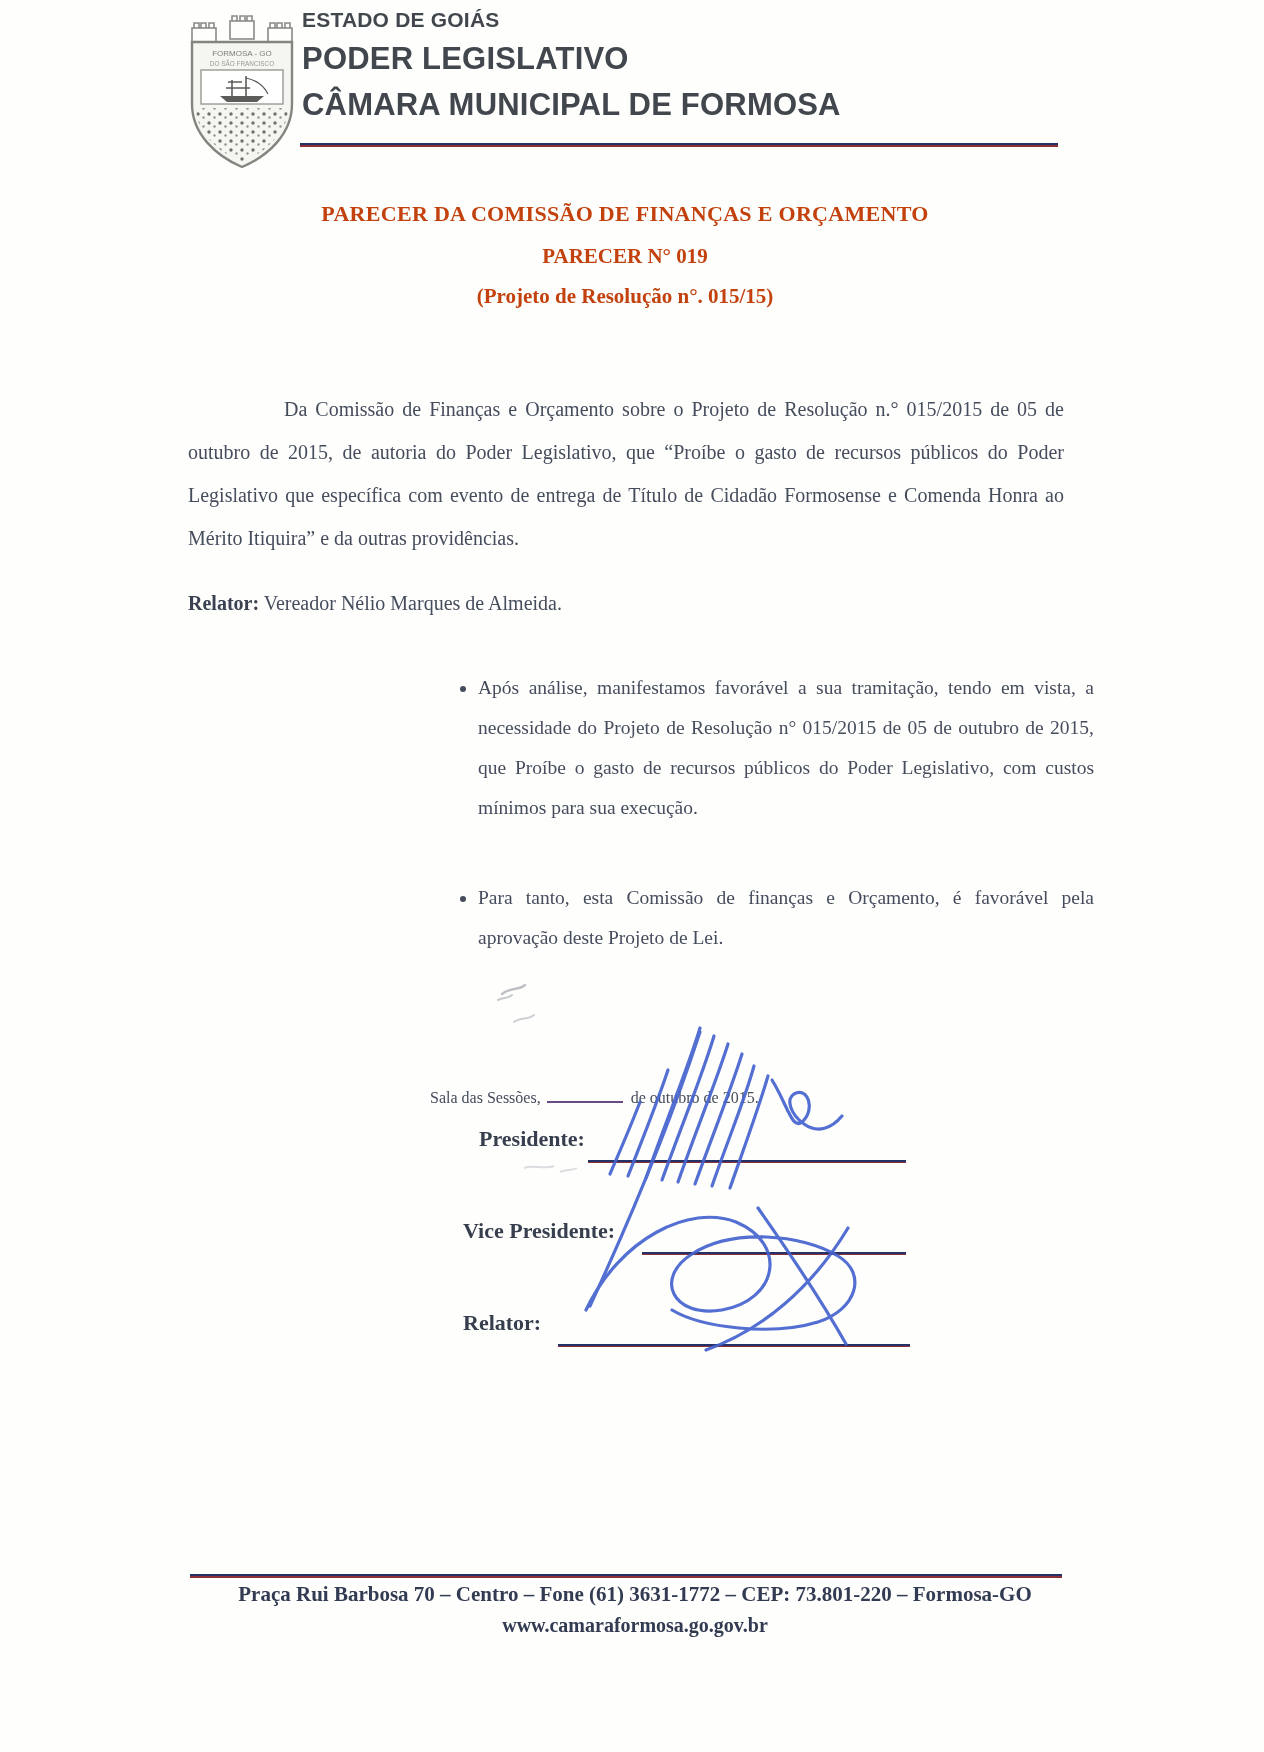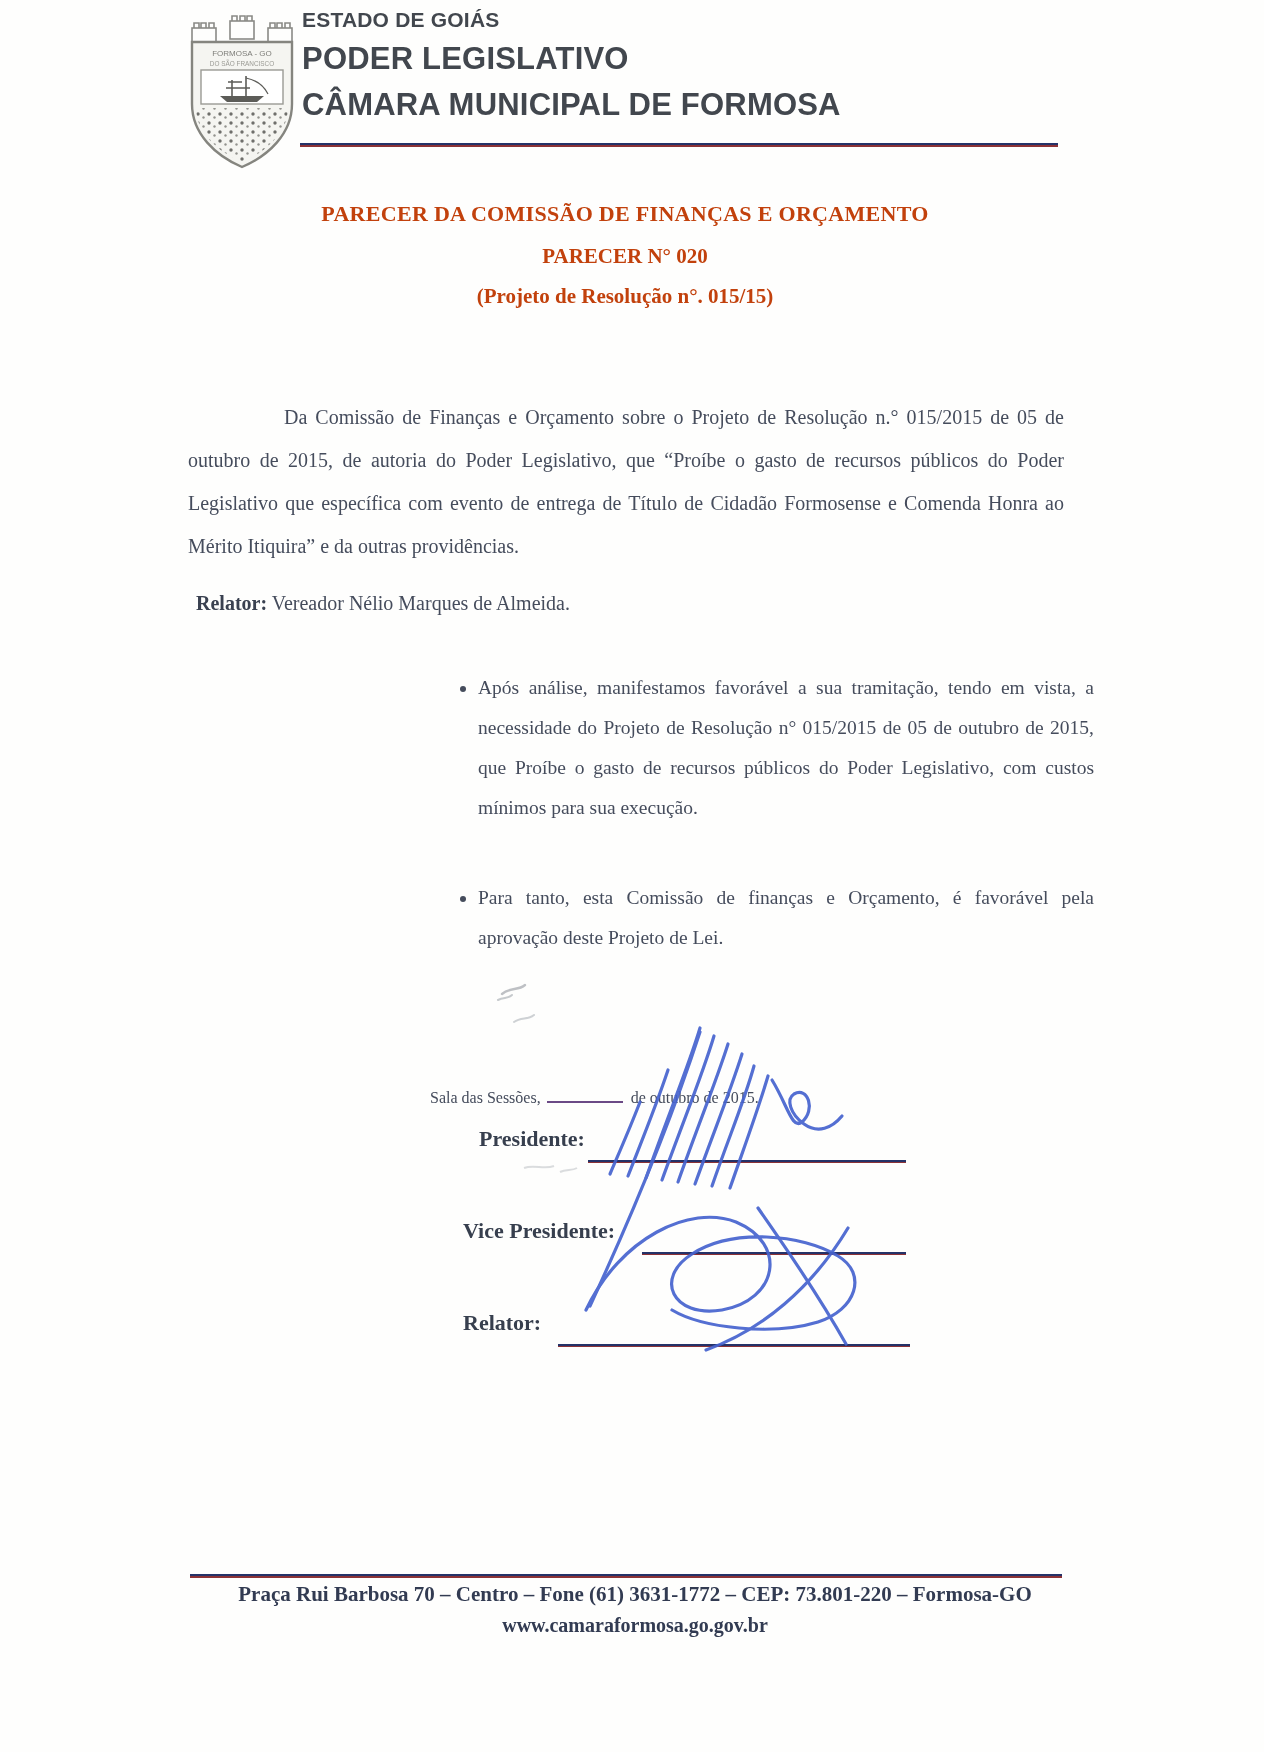--- a/index.html
+++ b/index.html
@@ -18,23 +18,23 @@
   .header-branch{font-size:31px;font-weight:bold;margin-top:9px;letter-spacing:.2px;}
   .header-inst{font-size:31px;font-weight:bold;margin-top:10px;letter-spacing:.2px;}
   .scan-rule{background:linear-gradient(to bottom,#253268 0 62%,#8c3236 62% 100%);}
   .header-rule{position:absolute;left:300px;top:143px;width:758px;height:4px;}
   
   .doc-title{position:absolute;left:150px;top:190px;width:950px;text-align:center;color:#c2410c;font-weight:bold;margin-top:11px;}
   .doc-title .t1{font-size:22px;letter-spacing:.3px;}
   .doc-title .t2{font-size:21px;margin-top:17px;}
   .doc-title .t3{font-size:21px;margin-top:15px;}
   
-  .opening{position:absolute;left:188px;top:376px;width:876px;
+  .opening{position:absolute;left:188px;top:368px;width:876px;
     font-size:20px;line-height:43px;text-align:justify;text-indent:96px;}
-  .relator-line{position:absolute;left:196px;top:592px;font-size:20px;}
+  .relator-line{position:absolute;left:188px;top:592px;font-size:20px;}
   .relator-line .lbl{font-weight:bold;color:#3a4150;}
   .bullets{position:absolute;left:452px;top:668px;width:616px;margin:0;padding:0 0 0 26px;}
   .bullets li{font-size:19.5px;line-height:40px;text-align:justify;margin-bottom:50px;}
   .session{position:absolute;left:430px;top:1085px;font-size:16px;}
   .session .blank{display:inline-block;width:76px;height:16px;margin:0 8px 0 6px;
     border-bottom:2px solid #6b4a86;}
   
   .sig-label{position:absolute;font-size:22px;font-weight:bold;color:#373f4e;}
   .sig-president{left:479px;top:1126px;}
   .sig-vice{left:463px;top:1218px;}
@@ -93,21 +93,21 @@
 
   <div class="header-text">
     <div class="header-state">ESTADO DE GOIÁS</div>
     <div class="header-branch">PODER LEGISLATIVO</div>
     <div class="header-inst">CÂMARA MUNICIPAL DE FORMOSA</div>
   </div>
   <div class="header-rule scan-rule"></div>
 
   <div class="doc-title">
     <div class="t1">PARECER DA COMISSÃO DE FINANÇAS E ORÇAMENTO</div>
-    <div class="t2">PARECER N° 020</div>
+    <div class="t2">PARECER N° 019</div>
     <div class="t3">(Projeto de Resolução n°. 015/15)</div>
   </div>
 
   <p class="opening">Da Comissão de Finanças e Orçamento sobre o Projeto de Resolução n.° 015/2015 de 05 de outubro de 2015, de autoria do Poder Legislativo, que “Proíbe o gasto de recursos públicos do Poder Legislativo que específica com evento de entrega de Título de Cidadão Formosense e Comenda Honra ao Mérito Itiquira” e da outras providências.</p>
 
   <div class="relator-line">
     <span class="lbl">Relator:</span>
     <span>Vereador Nélio Marques de Almeida.</span>
   </div>
 

